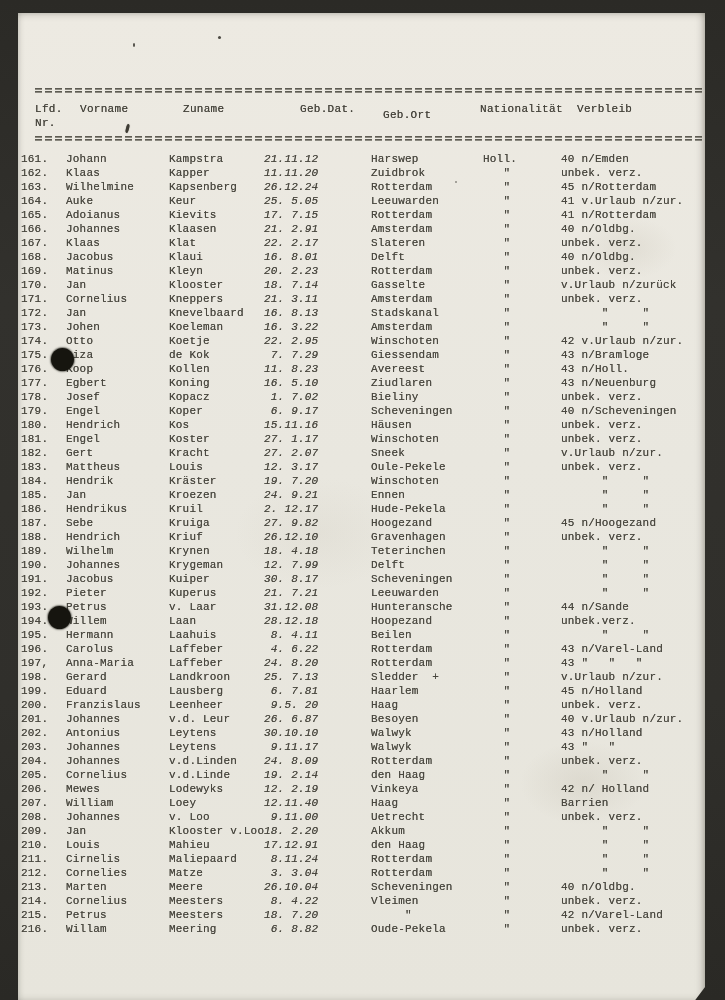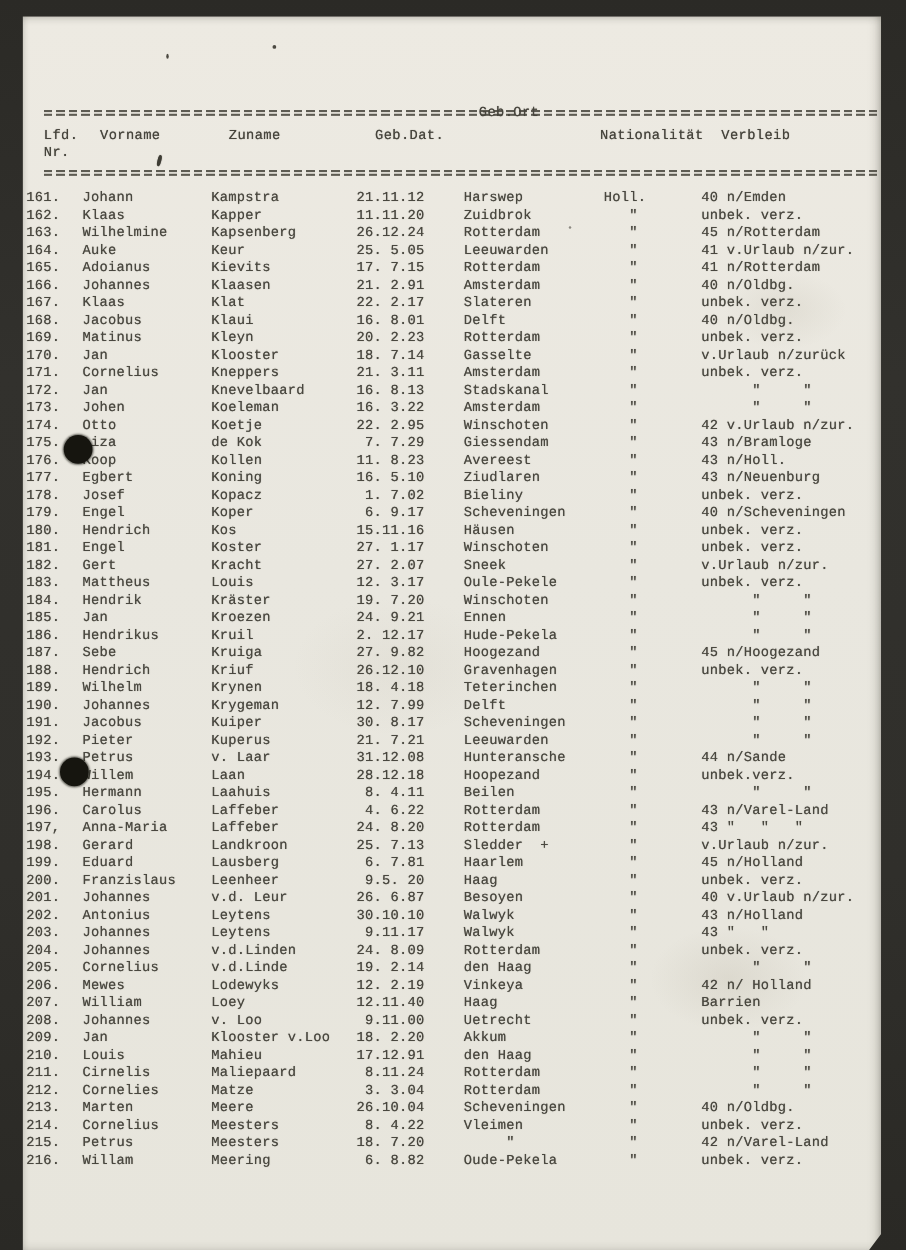--- a/index.html
+++ b/index.html
@@ -45,36 +45,36 @@
     font-size:11px;line-height:13px;
     color:#46443c;letter-spacing:.3px;
     text-shadow:0 0 .6px rgba(70,68,60,.85);
     white-space:pre;
   }
   .h-lfd{left:17px;top:90px;}
   .h-nr{left:17px;top:104px;}
   .h-vorname{left:62px;top:90px;text-align:right;}
   .h-zuname{left:165px;top:90px;}
   .h-gebdat{left:282px;top:90px;}
-  .h-gebort{left:365px;top:72px;}
+  .h-gebort{left:365px;top:96px;}
   .h-nat{left:462px;top:90px;}
   .h-verbleib{left:559px;top:90px;}
   .rows{position:absolute;left:0;top:139px;width:687px;}
   .row{
     display:grid;
     grid-template-columns:45px 103px 95px 97px 122px 78px 130px;
     padding-left:3px;
     height:14px;
     font-size:11px;line-height:14px;
     color:#49473f;
     letter-spacing:.2px;
     text-shadow:0 0 .6px rgba(73,71,63,.8);
   }
   .row>span{white-space:pre;}
-  .c3{text-align:center;}
+  .c3{text-align:left;font-style:italic;}
   .c4{padding-left:10px;}
   .punch{
     position:absolute;width:23px;height:23px;border-radius:50%;
     background:#16150f;
     box-shadow:0 0 1.5px 1px rgba(22,21,15,.55);
   }
   .punch1{left:33px;top:335px;}
   .punch2{left:30px;top:593px;}
   .inkmark{
     position:absolute;left:108px;top:111px;width:3px;height:9px;

